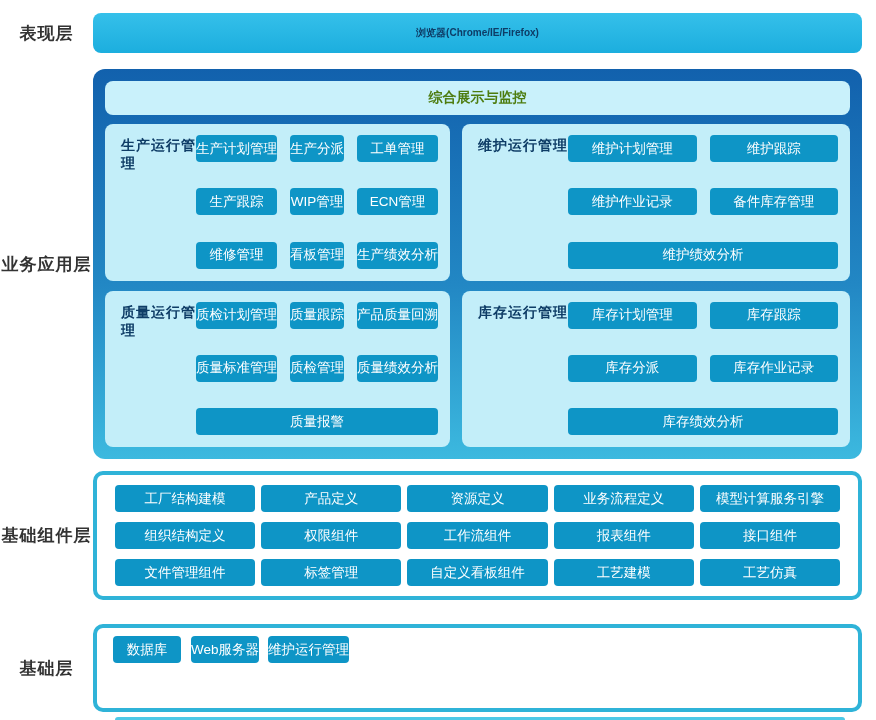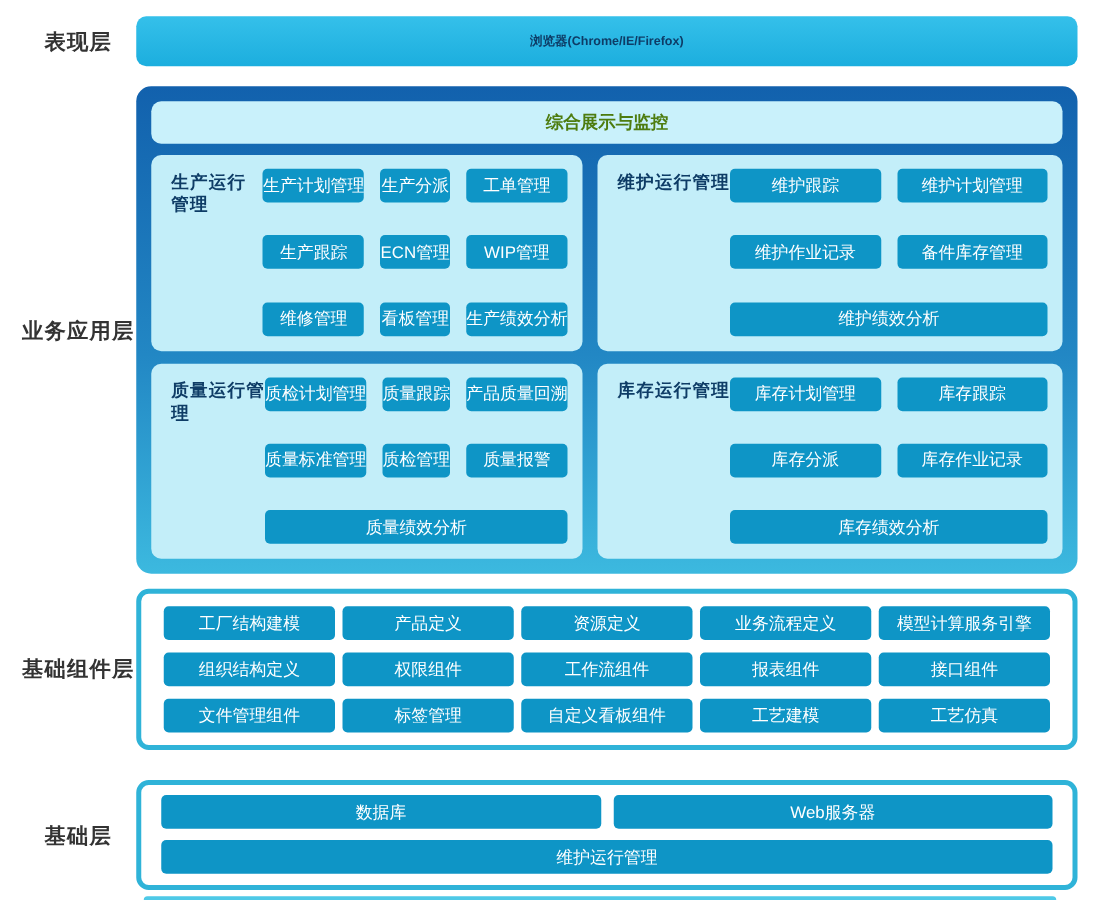--- a/index.html
+++ b/index.html
@@ -6,21 +6,20 @@
   body {
     font-family: "Liberation Sans", sans-serif;
     background: #ffffff;
   }
   .page {
     position: relative;
     width: 876px;
     height: 720px;
     background: #ffffff;
     overflow: hidden;
-    padding-left: 16px;
   }
   .row { display: flex; }
   .label-col {
     flex: 0 0 93px;
     display: flex;
     align-items: center;
     justify-content: center;
     font-size: 17px;
     font-weight: 600;
     color: #333333;
@@ -122,21 +121,21 @@
     grid-template-columns: repeat(5, 1fr);
     gap: 10px 6px;
   }
 
   
   .row-foundation { margin-top: 24px; height: 88px; }
   .foundation-container {
     height: 88px;
     padding: 8px 16px;
     display: flex;
-    flex-direction: column;
+    flex-direction: row;
     gap: 9px;
   }
   .foundation-row1 {
     display: grid;
     grid-template-columns: 1fr 1fr;
     gap: 10px;
   }
 
   
   .cutoff-strip {
@@ -167,47 +166,47 @@
       <div class="business-container">
         <div class="dashboard-bar">综合展示与监控</div>
         <div class="group-grid">
           <div class="group">
             <div class="group-title">生产运行管理</div>
             <div class="btn-grid cols-3">
                 <div class="btn">生产计划管理</div>
                 <div class="btn">生产分派</div>
                 <div class="btn">工单管理</div>
                 <div class="btn">生产跟踪</div>
+                <div class="btn">WIP管理</div>
                 <div class="btn">ECN管理</div>
-                <div class="btn">WIP管理</div>
                 <div class="btn">维修管理</div>
                 <div class="btn">看板管理</div>
                 <div class="btn">生产绩效分析</div>
               </div>
           </div>
           <div class="group">
             <div class="group-title">维护运行管理</div>
             <div class="btn-grid cols-2 full-last">
+                <div class="btn">维护计划管理</div>
                 <div class="btn">维护跟踪</div>
-                <div class="btn">维护计划管理</div>
                 <div class="btn">维护作业记录</div>
                 <div class="btn">备件库存管理</div>
                 <div class="btn">维护绩效分析</div>
               </div>
           </div>
           <div class="group">
             <div class="group-title">质量运行管理</div>
             <div class="btn-grid cols-3 full-last">
                 <div class="btn">质检计划管理</div>
                 <div class="btn">质量跟踪</div>
                 <div class="btn">产品质量回溯</div>
                 <div class="btn">质量标准管理</div>
                 <div class="btn">质检管理</div>
+                <div class="btn">质量绩效分析</div>
                 <div class="btn">质量报警</div>
-                <div class="btn">质量绩效分析</div>
               </div>
           </div>
           <div class="group">
             <div class="group-title">库存运行管理</div>
             <div class="btn-grid cols-2 full-last">
                 <div class="btn">库存计划管理</div>
                 <div class="btn">库存跟踪</div>
                 <div class="btn">库存分派</div>
                 <div class="btn">库存作业记录</div>
                 <div class="btn">库存绩效分析</div>

